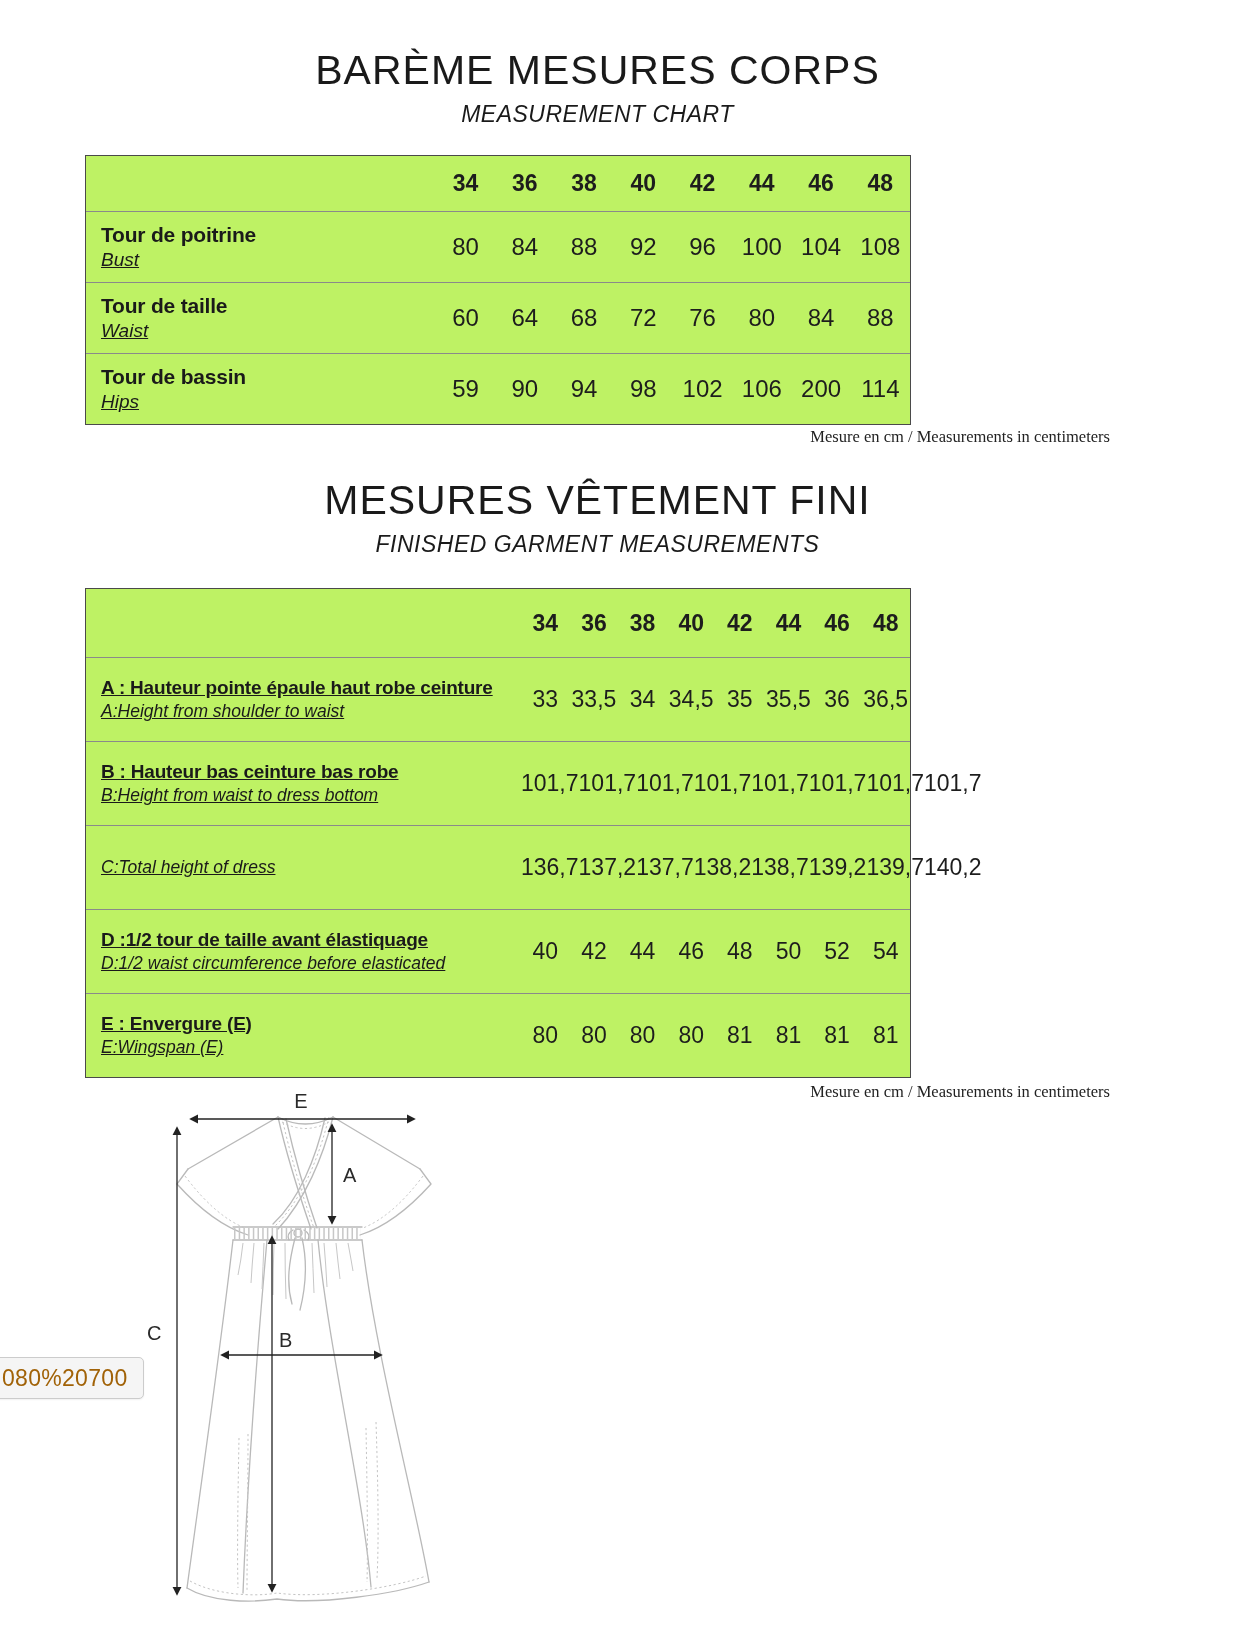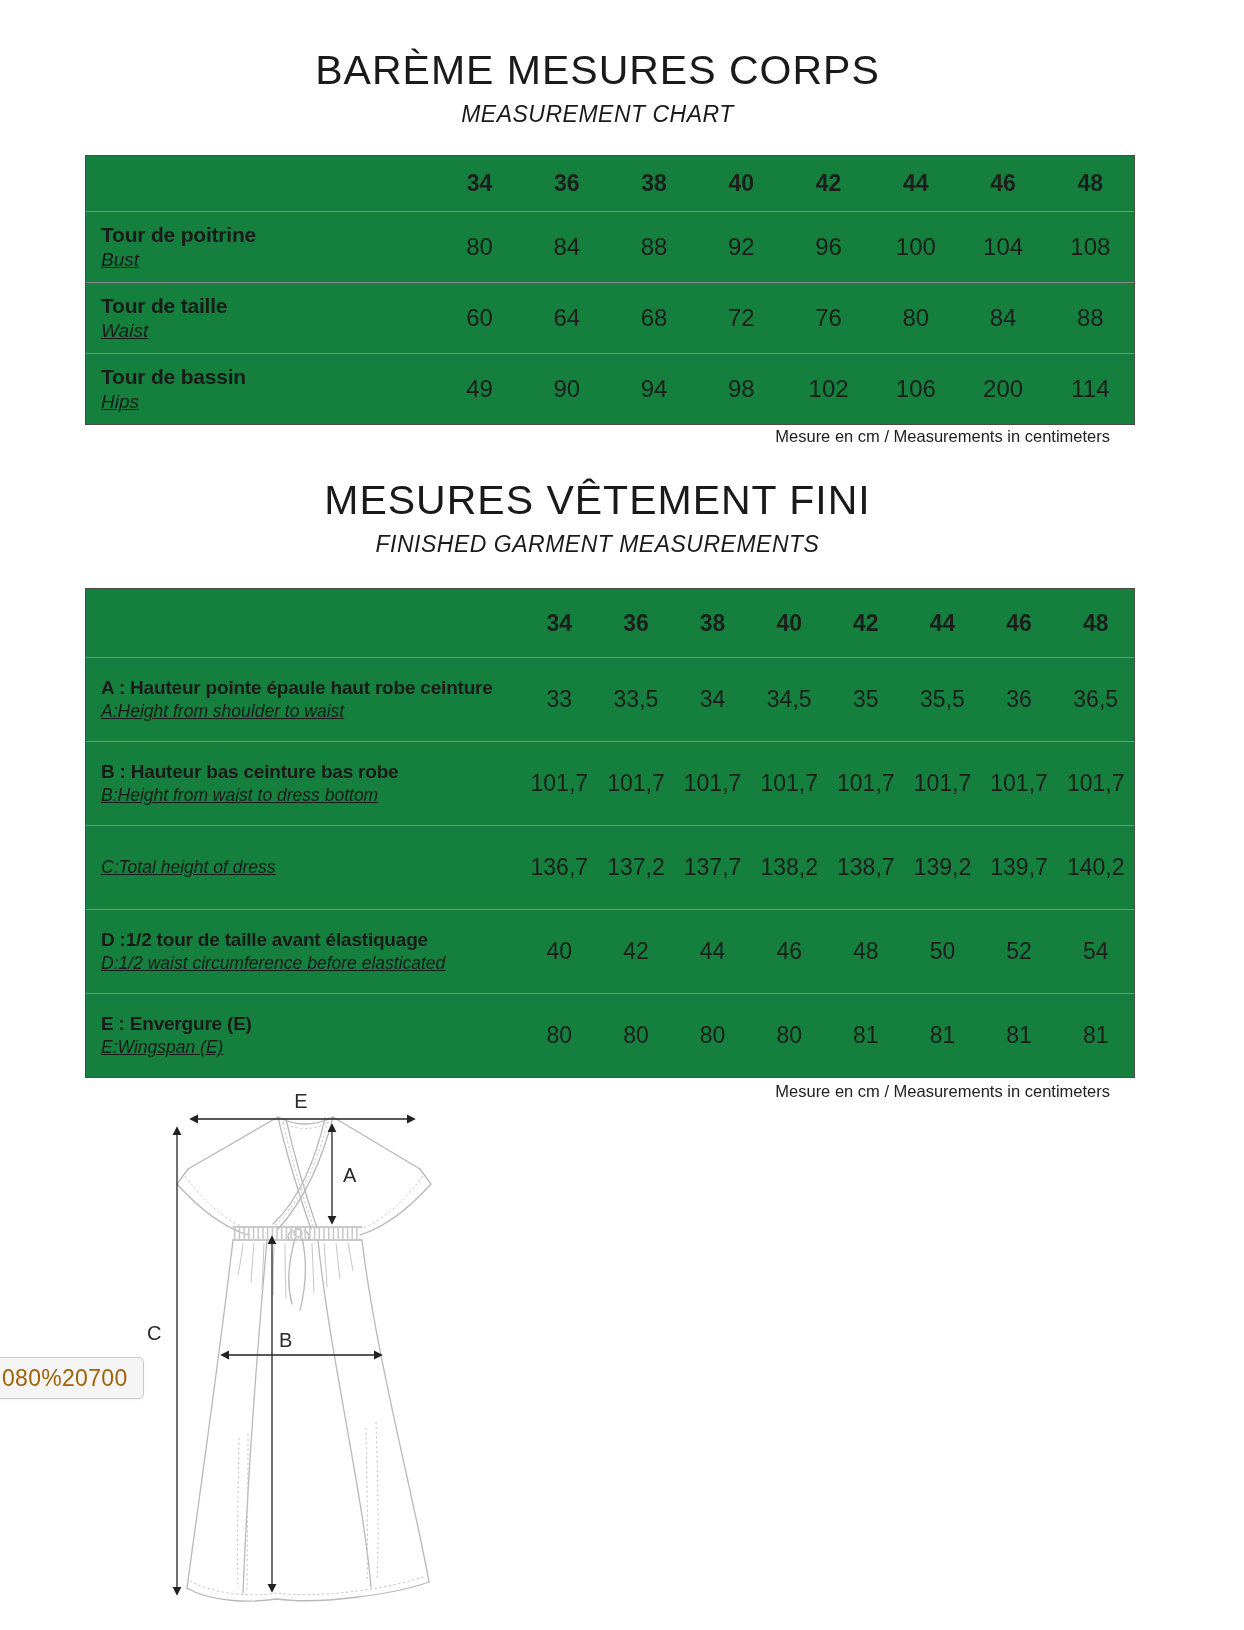--- a/index.html
+++ b/index.html
@@ -9,44 +9,44 @@
     font-family:"Liberation Sans", sans-serif;
   }
   
   .titleblock{position:absolute;left:85px;width:1025px;text-align:center;}
   .titleblock.t1{top:48px;}
   .titleblock.t2{top:478px;}
   .main-title{font-size:41px;font-weight:500;letter-spacing:1px;line-height:1.1;}
   .sub-title{font-style:italic;font-size:23px;letter-spacing:.5px;margin-top:8px;}
   
   .mtable{
-    position:absolute;left:85px;width:1050px;box-sizing:border-box;
-    border:1px solid #4a4a4a;background:#15803d;
+    position:absolute;left:85px;width:826px;box-sizing:border-box;
+    border:1px solid #4a4a4a;background:#bef264;
   }
   .bt{top:155px;}
   .gt{top:588px;}
   .trow{display:grid;align-items:center;border-top:1px solid #8a8a8a;}
   .trow:first-child{border-top:none;}
   .bt .trow{grid-template-columns:350px 1fr;}
   .gt .trow{grid-template-columns:435px 1fr;}
   .bt .thead{height:55px;}
   .bt .drow{height:70px;}
   .gt .thead{height:68px;}
   .gt .drow{height:83px;}
   .cells{display:grid;grid-template-columns:repeat(8,1fr);height:100%;align-items:center;}
   .num-cell{text-align:center;font-size:24px;color:#1d1d1d;}
   .size-head{text-align:center;font-weight:bold;font-size:23px;}
   .labelcell{padding-left:15px;}
   .fr{font-weight:bold;font-size:21px;line-height:1.3;letter-spacing:-.2px;white-space:nowrap;}
   .en{font-style:italic;font-size:19px;line-height:1.3;white-space:nowrap;text-decoration:underline;}
-  .gt .fr{font-size:19px;}
+  .gt .fr{font-size:19px;text-decoration:underline;}
   .gt .en{font-size:17.5px;}
   .gt .num-cell{font-size:23px;}
   
-  .note{position:absolute;left:85px;width:1025px;text-align:right;font-size:16.5px;color:#222;}
+  .note{position:absolute;left:85px;width:1025px;text-align:right;font-size:16.5px;color:#222;font-family:Liberation Serif, serif;}
   .note1{top:427px;}
   .note2{top:1082px;}
   
   .diagram{position:absolute;left:115px;top:1072px;}
   
   .status-bubble{
     position:absolute;left:-9px;top:1357px;height:40px;
     background:#f5f5f5;border:1px solid #cccccc;border-radius:5px;
     box-shadow:0 1px 2px rgba(0,0,0,.06);
     display:flex;align-items:center;padding:0 16px 0 10px;
@@ -108,21 +108,21 @@
           <div class="num-cell ">84</div>
           <div class="num-cell ">88</div>
         </div>
     </div>
     <div class="trow drow">
       <div class="labelcell">
         <div class="fr">Tour de bassin</div>
         <div class="en">Hips</div>
       </div>
       <div class="cells">
-          <div class="num-cell ">49</div>
+          <div class="num-cell ">59</div>
           <div class="num-cell ">90</div>
           <div class="num-cell ">94</div>
           <div class="num-cell ">98</div>
           <div class="num-cell ">102</div>
           <div class="num-cell ">106</div>
           <div class="num-cell ">200</div>
           <div class="num-cell ">114</div>
         </div>
     </div>
   </div>

